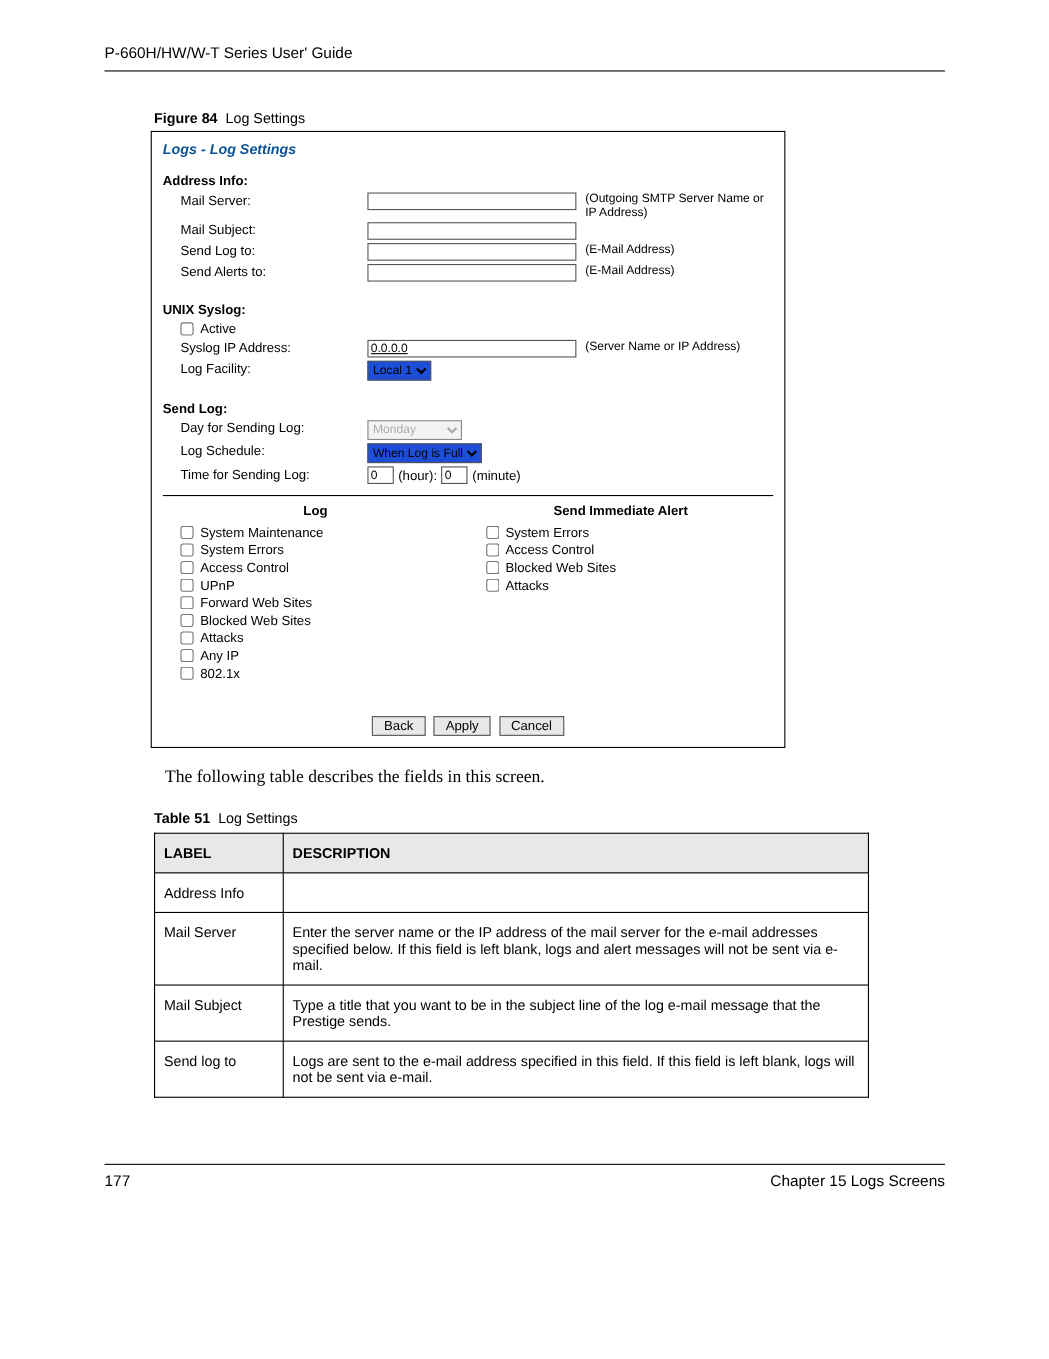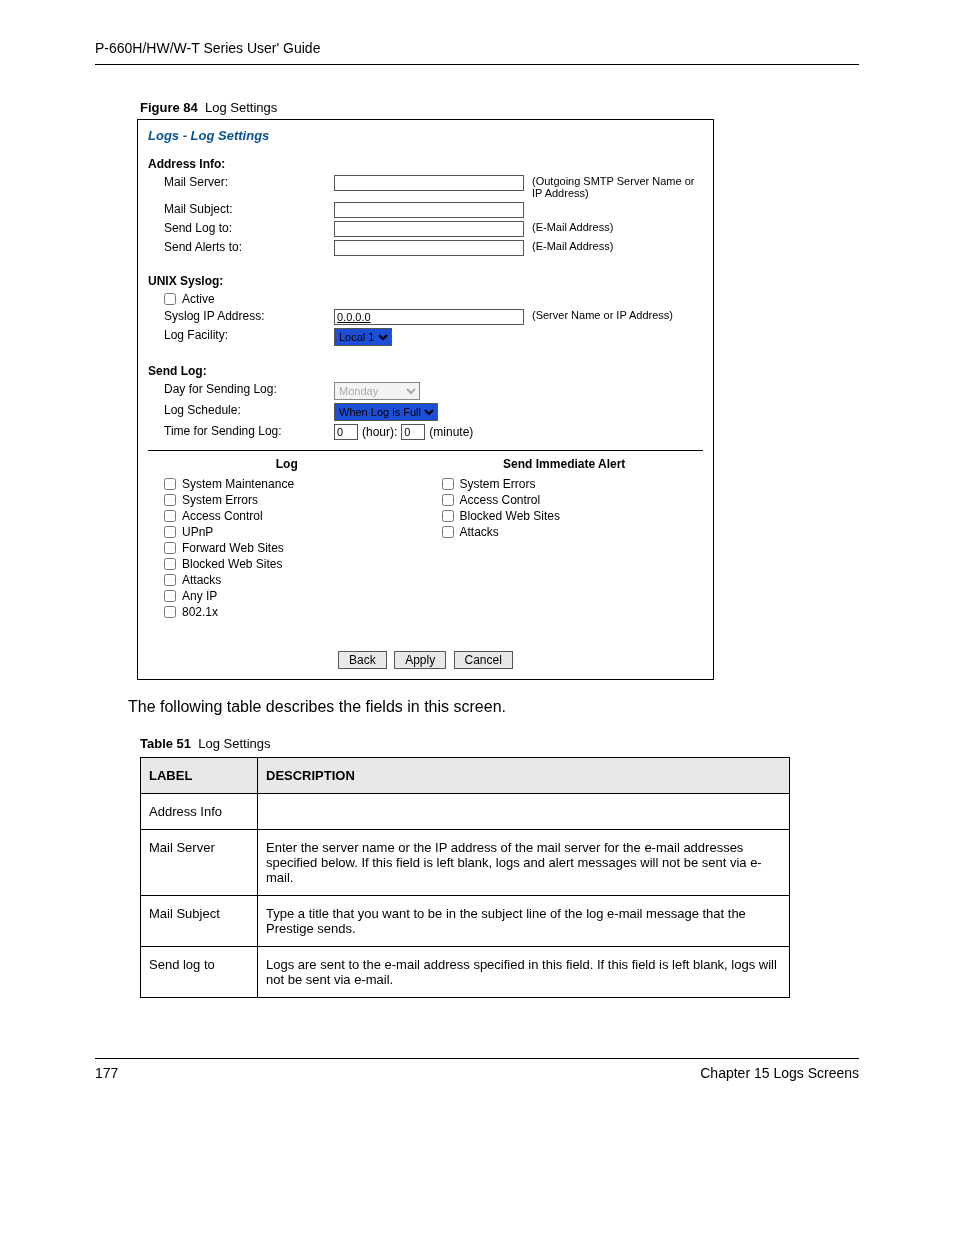--- a/index.html
+++ b/index.html
@@ -101,23 +101,23 @@
   .btn {
     font-size: 12px;
     padding: 1px 10px;
     background: #e8e8e8;
     border: 1px solid #555;
     border-radius: 0;
     margin: 0 2px;
     cursor: pointer;
   }
   .body-text {
-    font-family: Liberation Sans, sans-serif;
+    font-family: Liberation Serif, serif;
     font-size: 16px;
-    margin: 18px 0 20px 68px;
+    margin: 18px 0 20px 90px;
   }
   .table-caption {
     margin: 0 0 6px 80px;
     font-size: 13px;
   }
   .desc-table {
     border-collapse: collapse;
     width: 650px;
     margin: 0 0 0 80px;
     font-size: 13px;

